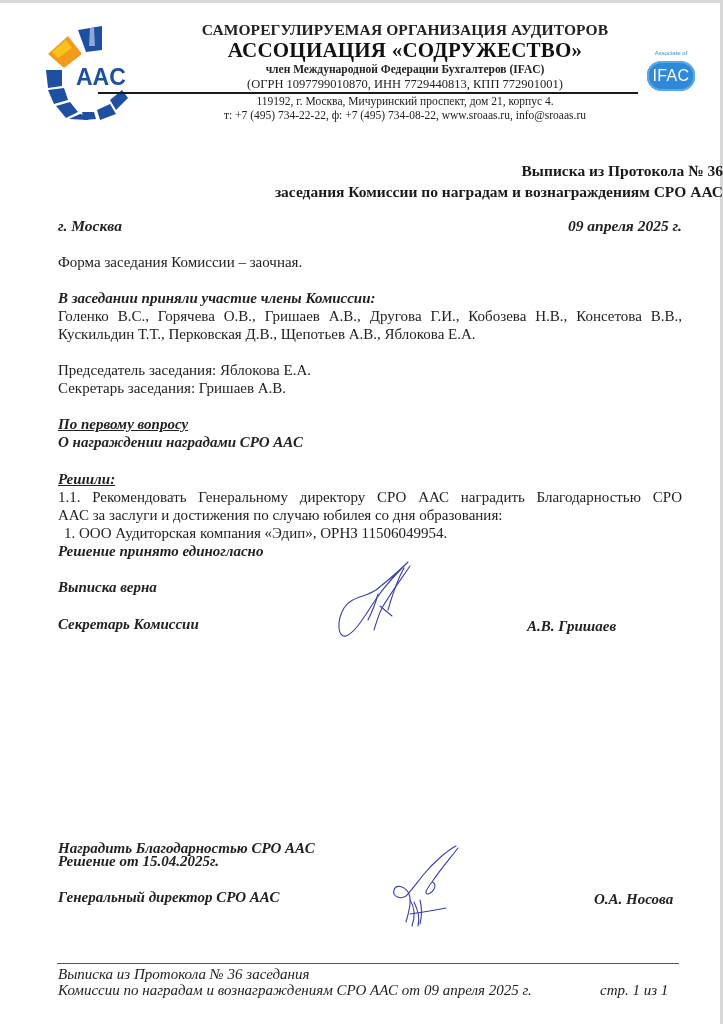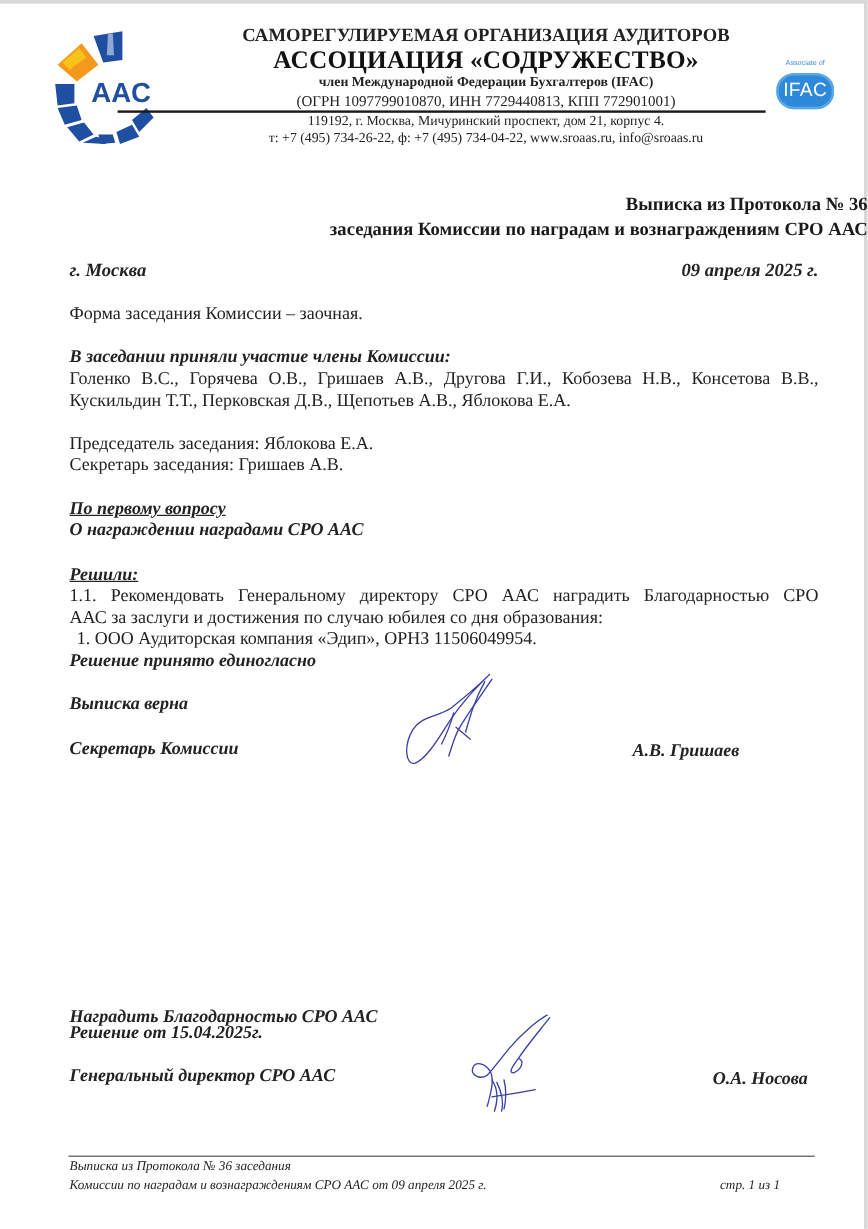--- a/index.html
+++ b/index.html
@@ -38,21 +38,21 @@
   .txt { font-size:15px; color:#222; }
   .bold { font-weight:bold;font-style:italic; }
   .ul { text-decoration:underline; }
   .it { font-style:italic; }
 
   .just { position:absolute; left:58px; width:624px; text-align:justify; text-align-last:justify; font-size:15px; color:#222; white-space:nowrap; }
 
   .signature { position:absolute; }
 
   .foot-line { position:absolute; left:57px; top:963px; width:622px; height:1px; background:#555; }
-  .foot { font-style:italic; font-size:11px; color:#222; }
+  .foot { font-style:italic; font-size:15px; color:#222; }
 </style>
 </head>
 <body>
 
 <div class="frame-top"></div>
 <div class="frame-right"></div>
 
 <div class="logo">
   <svg width="95" height="98" viewBox="0 0 95 98">
 
@@ -72,21 +72,21 @@
     <text x="34" y="63" font-family="Liberation Sans, sans-serif" font-weight="bold" font-size="23" fill="#1f4fa0">AAC</text>
   </svg>
 </div>
 
 <div class="hdr-c h1">САМОРЕГУЛИРУЕМАЯ ОРГАНИЗАЦИЯ АУДИТОРОВ</div>
 <div class="hdr-c h2">АССОЦИАЦИЯ «СОДРУЖЕСТВО»</div>
 <div class="hdr-c h3">член Международной Федерации Бухгалтеров (IFAC)</div>
 <div class="hdr-c h4">(ОГРН 1097799010870, ИНН 7729440813, КПП 772901001)</div>
 <div class="hdr-line"></div>
 <div class="hdr-c h5">119192, г. Москва, Мичуринский проспект, дом 21, корпус 4.</div>
-<div class="hdr-c h6">т: +7 (495) 734-26-22, ф: +7 (495) 734-04-22, www.sroaas.ru, info@sroaas.ru</div>
+<div class="hdr-c h6">т: +7 (495) 734-22-22, ф: +7 (495) 734-08-22, www.sroaas.ru, info@sroaas.ru</div>
 
 <div class="ifac-cap">Associate of</div>
 <div class="ifac-badge">IFAC</div>
 
 <div class="title t1">Выписка из Протокола № 36</div>
 <div class="title t2">заседания Комиссии по наградам и вознаграждениям СРО ААС</div>
 
 <div class="abs txt bold" style="left:58px; top:217px; font-size:15.5px;">г. Москва</div>
 <div class="abs txt bold" style="right:41px; top:217px; font-size:15.5px;">09 апреля 2025 г.</div>
 

